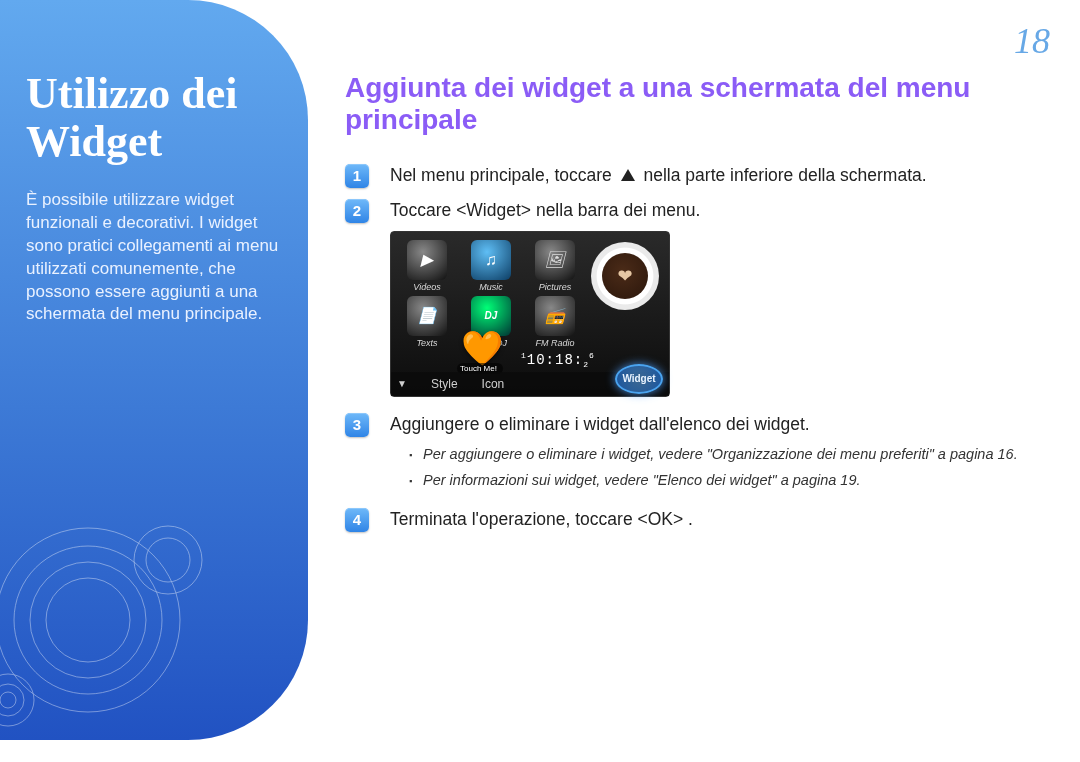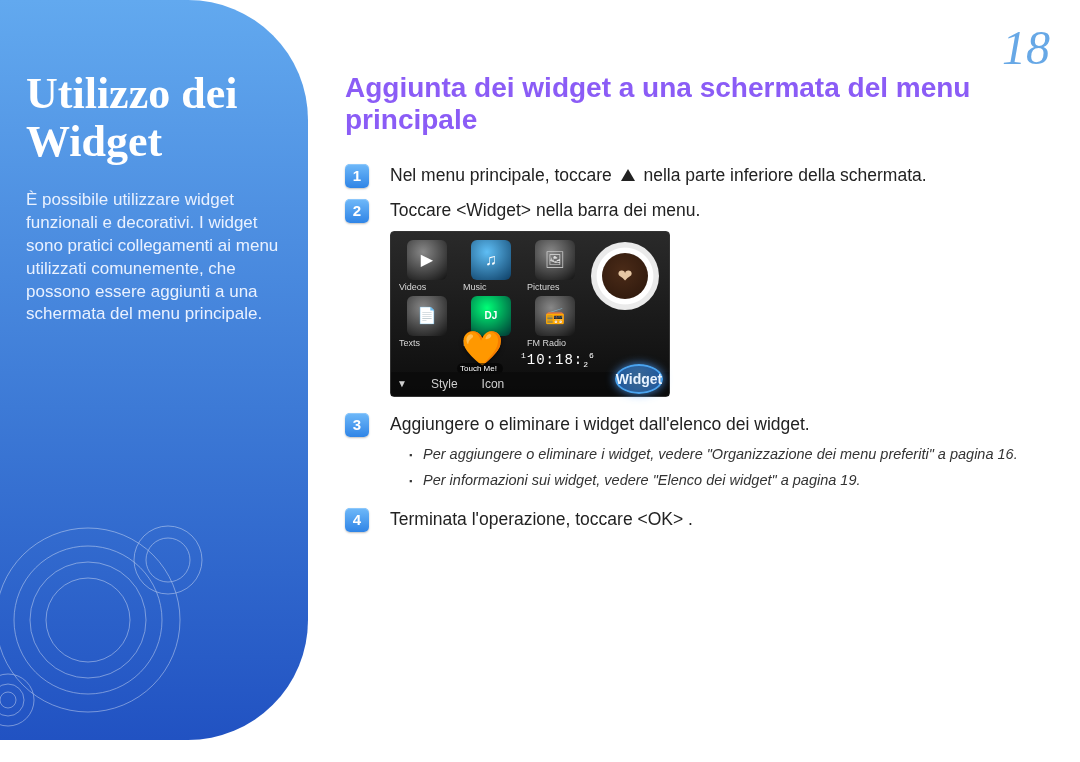--- a/index.html
+++ b/index.html
@@ -10,21 +10,21 @@
     height: 762px;
     position: relative;
     overflow: hidden;
   }
 
   
   .page-number {
     position: absolute;
     top: 20px;
     right: 30px;
-    font-size: 48px;
+    font-size: 36px;
     font-style: italic;
     font-family: Georgia, 'Times New Roman', serif;
     color: #67a8e6;
   }
 
   
   .sidebar {
     position: absolute;
     top: 0;
     left: -2px;
@@ -131,20 +131,22 @@
   }
   .app-grid {
     position: absolute;
     top: 8px;
     left: 8px;
     display: grid;
     grid-template-columns: repeat(3, 56px);
     grid-gap: 4px 8px;
   }
   .app {
+    text-align: center;
+    font-style: italic;
   }
   .app .ico {
     width: 40px; height: 40px;
     margin: 0 auto 2px;
     border-radius: 6px;
     background: radial-gradient(circle at 40% 30%, #888, #111);
     display:flex; align-items:center; justify-content:center;
     font-size:16px;
   }
   .app .lbl { font-size: 9px; color:#d8d8d8;}
@@ -223,21 +225,21 @@
   .widget-btn {
     position:absolute;
     right: 6px;
     bottom: 2px;
     width: 48px; height: 30px;
     border-radius: 50%;
     background: radial-gradient(circle at 50% 50%, rgba(100,180,255,.55), rgba(30,110,210,.75));
     border: 2px solid #4aa3ef;
     display:flex; align-items:center; justify-content:center;
     color:#e8f3ff;
-    font-size: 14px;
+    font-size: 10px;
     font-weight: 700;
     box-shadow: 0 0 10px rgba(80,160,255,.8);
   }
 
   
   .substeps {
     list-style: none;
     margin: 4px 0 16px 64px;
     padding: 0;
     font-size: 14.5px;

